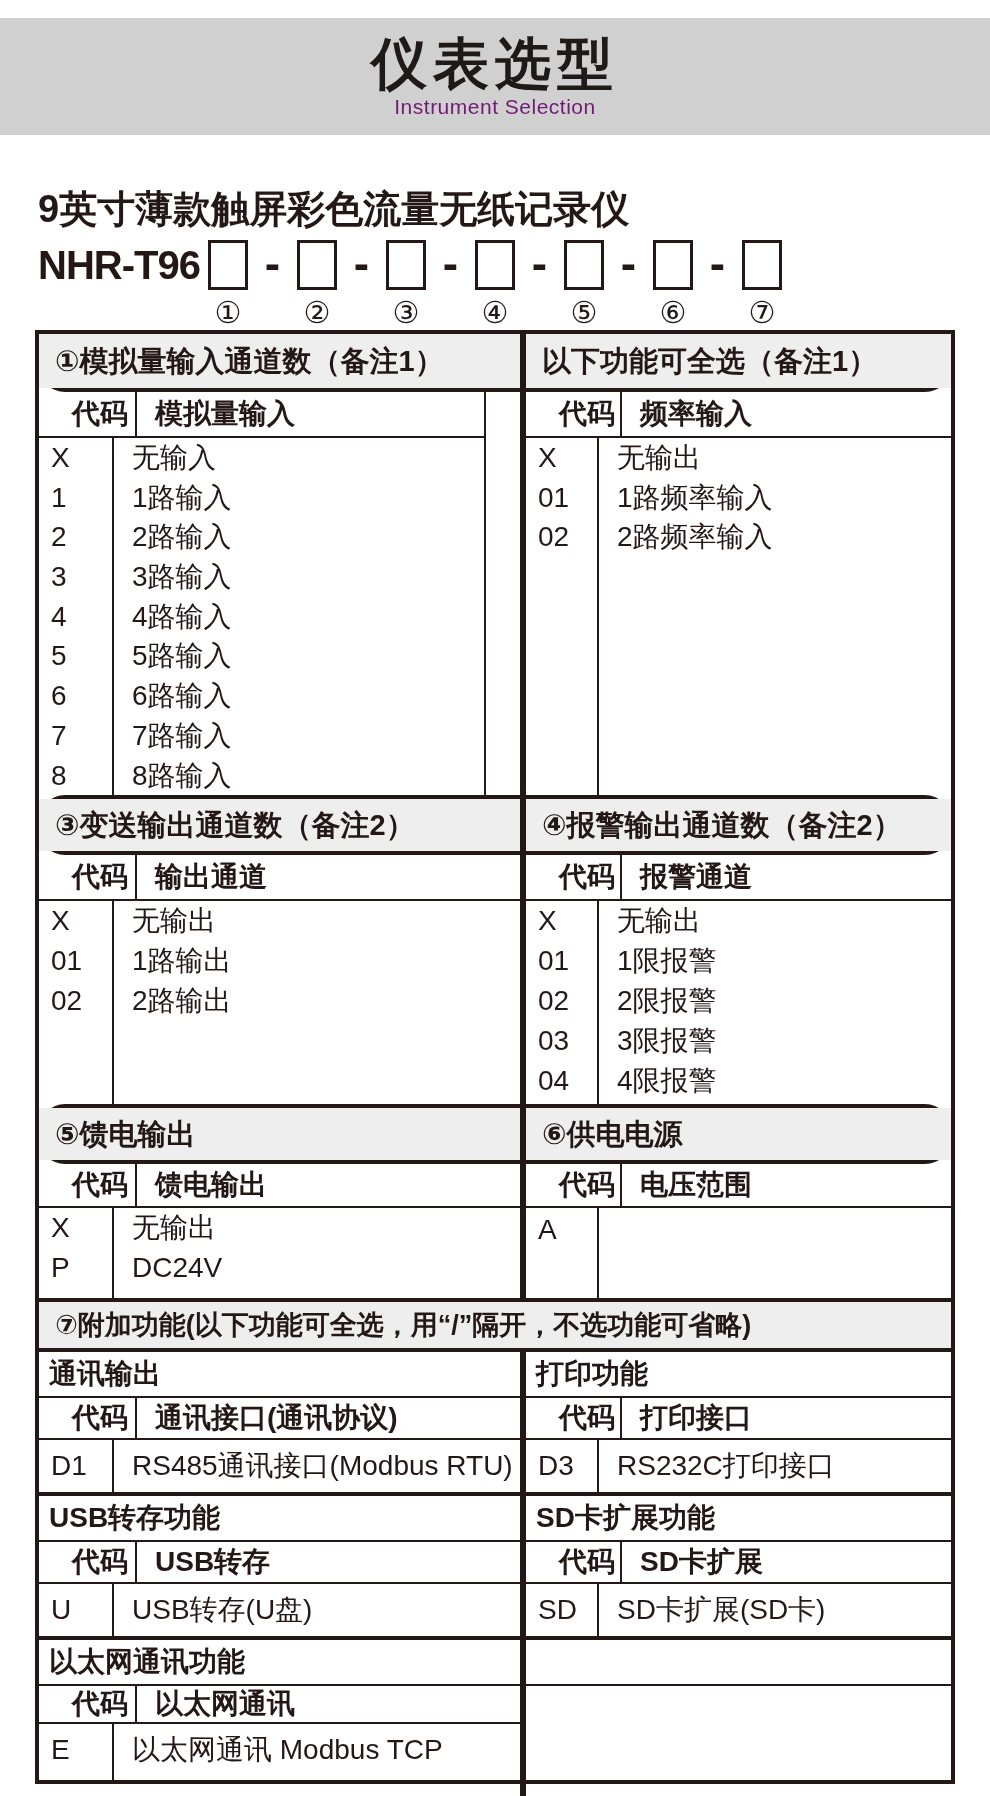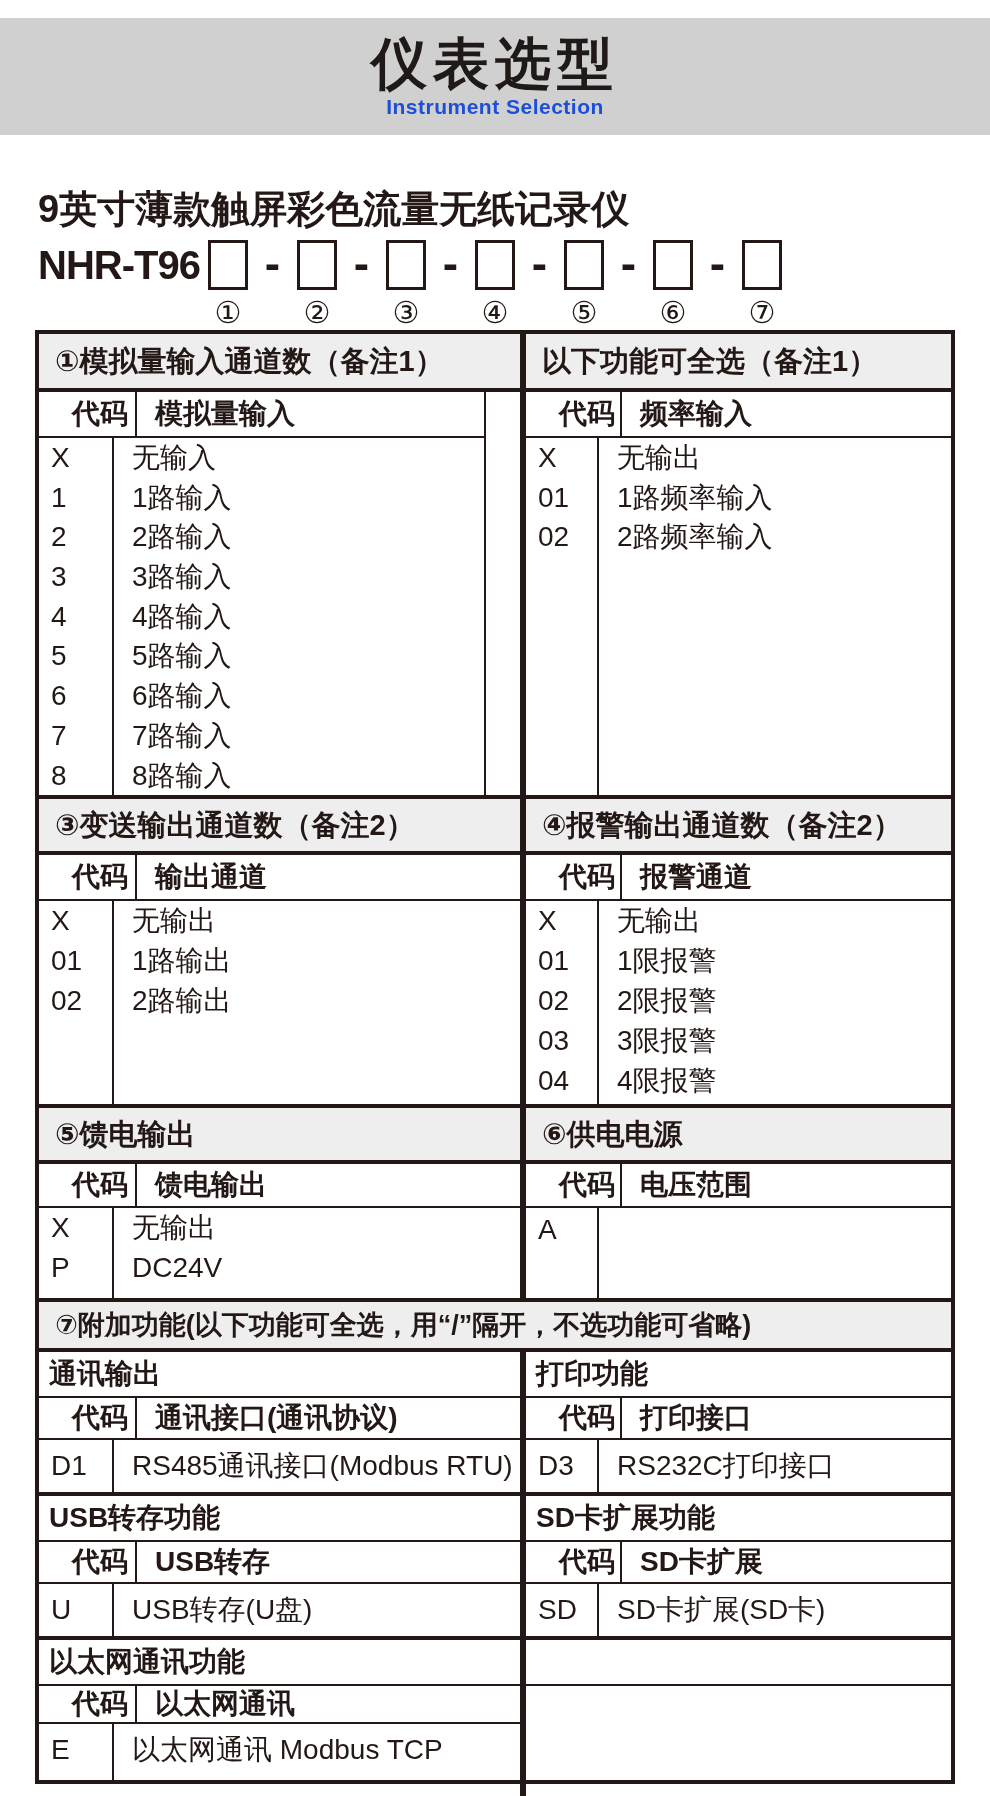--- a/index.html
+++ b/index.html
@@ -5,40 +5,40 @@
   * { box-sizing: border-box; margin: 0; padding: 0; }
   html,body { background:#ffffff; }
   body { font-family: "Liberation Sans", "DejaVu Sans", sans-serif; color:#231815; }
   .page { position:relative; width:990px; height:1796px; background:#ffffff; overflow:hidden; }
 
   
   .banner { position:absolute; left:0; top:18px; width:990px; height:117px;
             background:#d0d0d0; display:flex; flex-direction:column;
             align-items:center; justify-content:center; }
   .banner-title { font-size:56px; font-weight:600; letter-spacing:6px; line-height:60px; color:#1f1a17;text-align:center; }
-  .banner-sub { font-size:21px; font-weight:700; letter-spacing:0.5px; margin-top:1px; color:#1d4ed8; }
+  .banner-sub { font-size:21px; font-weight:400; letter-spacing:0.5px; margin-top:1px; color:#701a75; }
 
   
   .product-title { position:absolute; left:38px; top:184px; font-size:38px;
                    font-weight:600; letter-spacing:0px; white-space:nowrap;text-align:right; }
   .model-row { position:absolute; left:38px; top:240px; display:flex; align-items:flex-start; }
   .model-prefix { font-size:40px; font-weight:600; letter-spacing:-1px; line-height:50px; margin-right:8px; }
   .unit { display:flex; flex-direction:column; align-items:center; width:40px; }
   .code-box { width:40px; height:50px; border:3px solid #231815; background:#fff; }
   .pos-marker { margin-top:8px; font-size:30px; line-height:30px; font-weight:400; }
   .dash { width:49px; text-align:center; font-size:46px; font-weight:800; line-height:46px; }
 
   
   .spec-table { position:absolute; left:35px; top:330px; width:920px; height:1454px;
                 border:4px solid #231815; background:#fff; }
   .flexrow { display:flex; }
   .hl { width:487px; border-right:6px solid #231815; }
   .hr { width:425px; }
 
-  .grayhdr { background:#eab308; }
+  .grayhdr { background:#eab308;border-radius:26px; }
   .grayhdr .gcell { background:#eeeeee; font-size:29px; font-weight:700; padding-left:16px; white-space:nowrap; }
   .gh1 { height:58px; border-bottom:4px solid #231815; }
   .gh1 .gcell { line-height:54px; }
   .ghm { height:60px; border-top:4px solid #231815; border-bottom:4px solid #231815; }
   .ghm .gcell { line-height:52px; }
 
   .fullhdr { height:54px; border-top:4px solid #231815; border-bottom:4px solid #231815;
              background:#eeeeee; font-size:27px; font-weight:700; line-height:46px;
              padding-left:16px; white-space:nowrap; }
 

